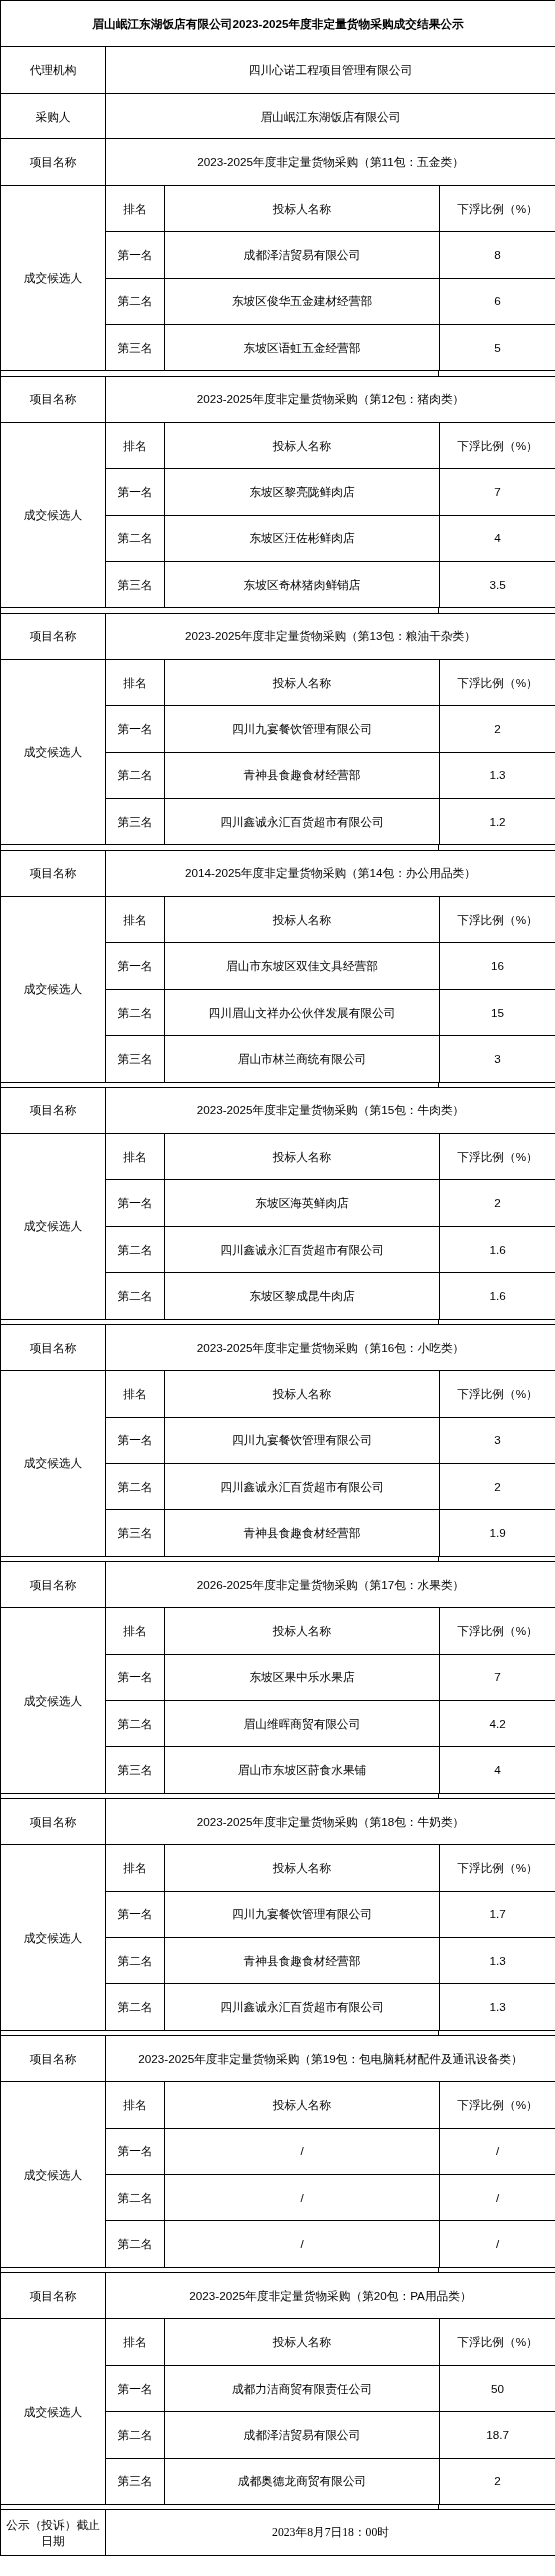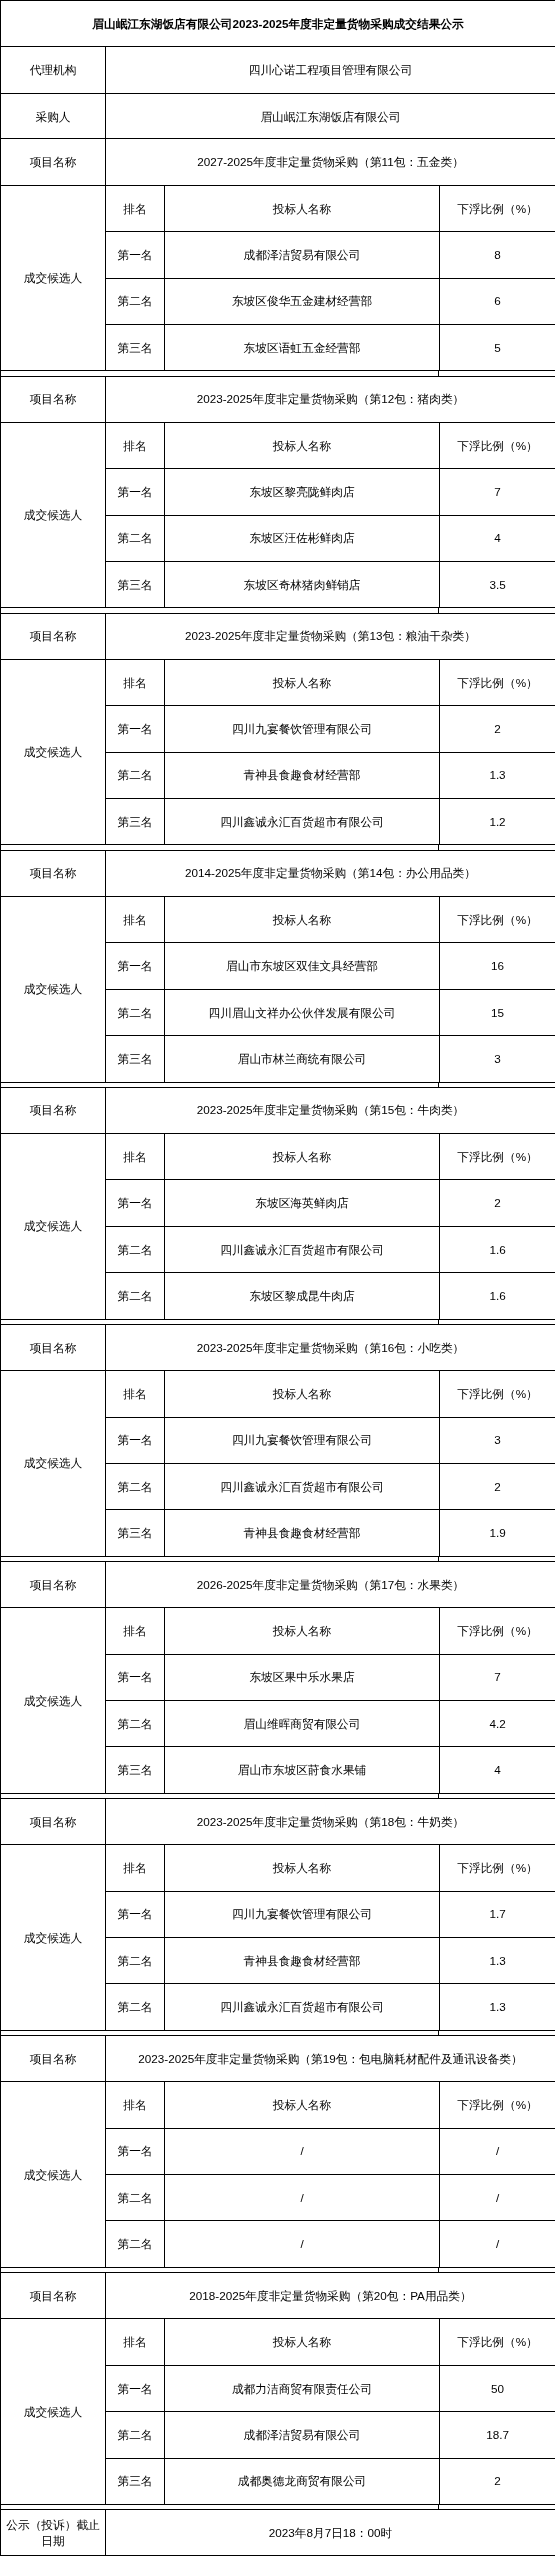--- a/index.html
+++ b/index.html
@@ -16,21 +16,21 @@
     vertical-align:middle;
     font-size:11.7px;
     line-height:1.35;
     padding:1.7px 3.3px;
     word-break:break-all;
     height:42px;
     background:#fff;
   }
   td.title-cell { font-size:12.5px; font-weight:bold; height:43px; }
   td.lbl { }
-  td.left { text-align:left; padding-left:6.7px; }
+  td.left { text-align:left; padding-left:6.7px;font-family:Liberation Serif, serif; }
   td.ratio { }
   .gap {
     height:4.2px;
     border-left:1.7px solid #000;
     border-right:1.7px solid #000;
     background:#fff;
   }
   .pkg-first { margin-top:-1.7px; }
 </style>
 </head>
@@ -64,21 +64,21 @@
       <table class="tbl pkg-first">
         <colgroup>
           <col style="width:105px">
           <col style="width:59px">
           <col style="width:275px">
           <col style="width:116px">
         </colgroup>
         <tbody>
           <tr>
             <td class="lbl">项目名称</td>
-            <td colspan="3">2027-2025年度非定量货物采购（第11包：五金类）</td>
+            <td colspan="3">2023-2025年度非定量货物采购（第11包：五金类）</td>
           </tr>
           <tr>
             <td class="lbl" rowspan="4">成交候选人</td>
             <td>排名</td>
             <td>投标人名称</td>
             <td>下浮比例（%）</td>
           </tr>
           <tr>
             <td>第一名</td>
             <td>成都泽洁贸易有限公司</td>
@@ -388,21 +388,21 @@
       <table class="tbl">
         <colgroup>
           <col style="width:105px">
           <col style="width:59px">
           <col style="width:275px">
           <col style="width:116px">
         </colgroup>
         <tbody>
           <tr>
             <td class="lbl">项目名称</td>
-            <td colspan="3">2018-2025年度非定量货物采购（第20包：PA用品类）</td>
+            <td colspan="3">2023-2025年度非定量货物采购（第20包：PA用品类）</td>
           </tr>
           <tr>
             <td class="lbl" rowspan="4">成交候选人</td>
             <td>排名</td>
             <td>投标人名称</td>
             <td>下浮比例（%）</td>
           </tr>
           <tr>
             <td>第一名</td>
             <td>成都力洁商贸有限责任公司</td>

